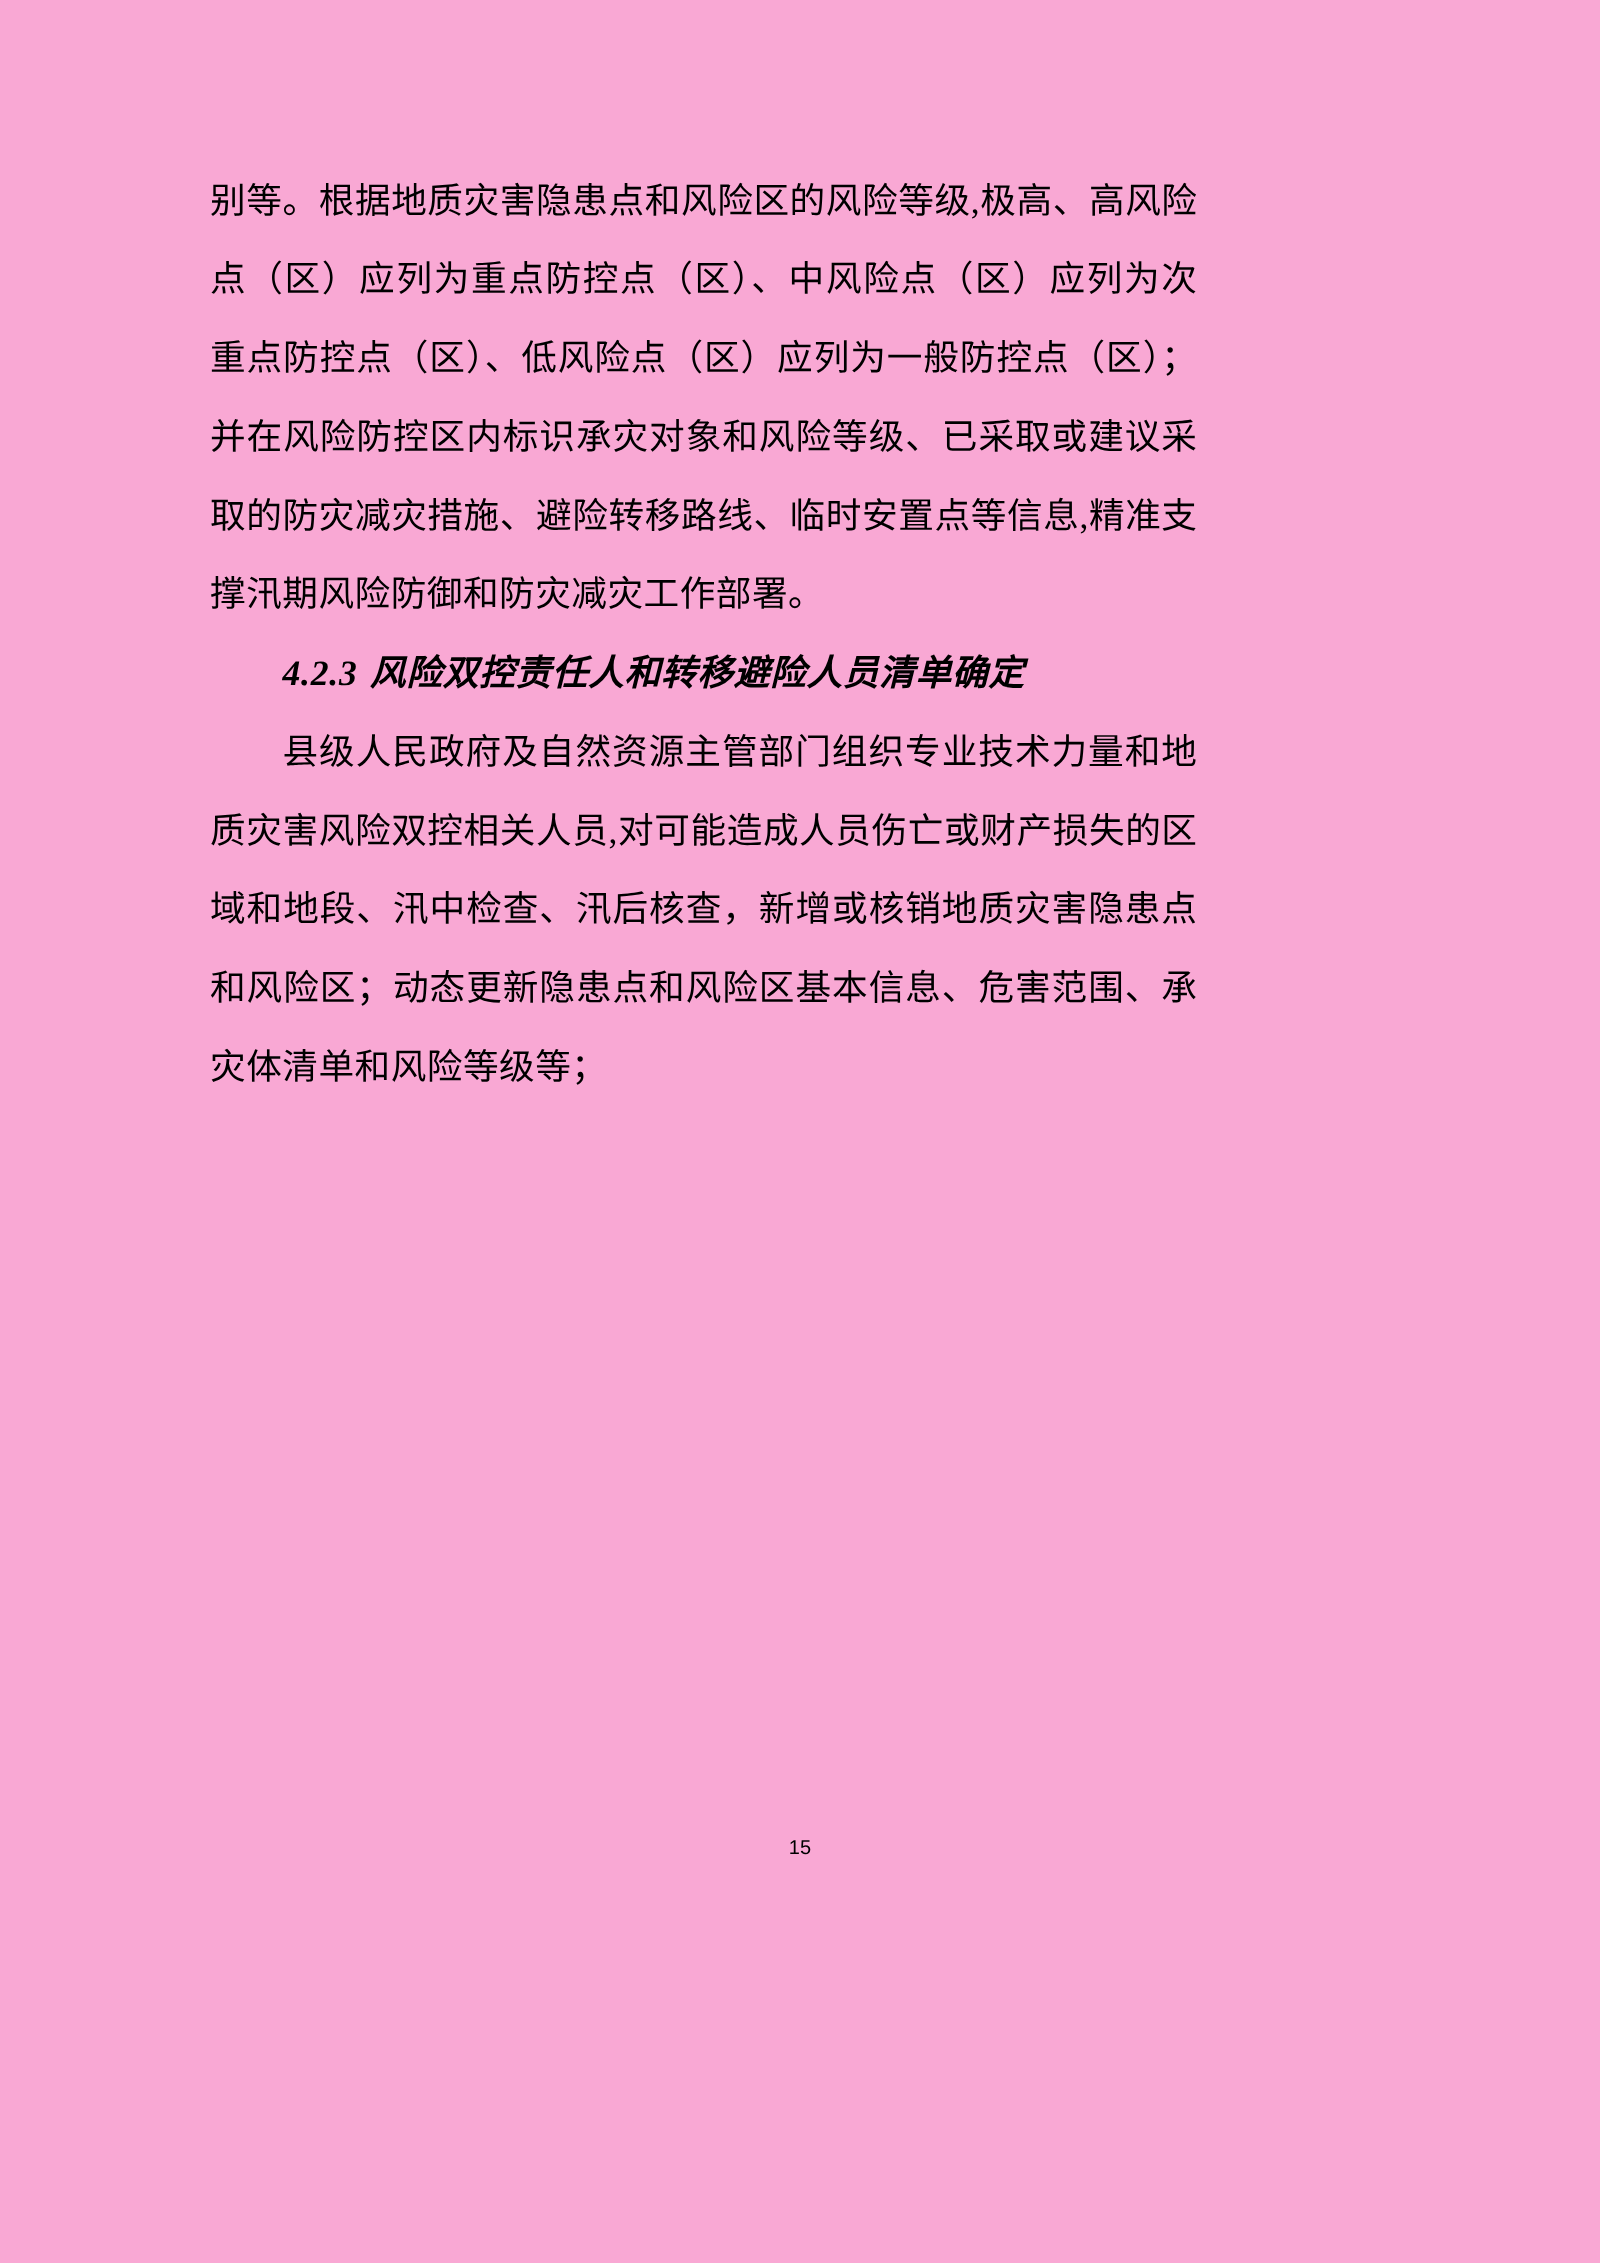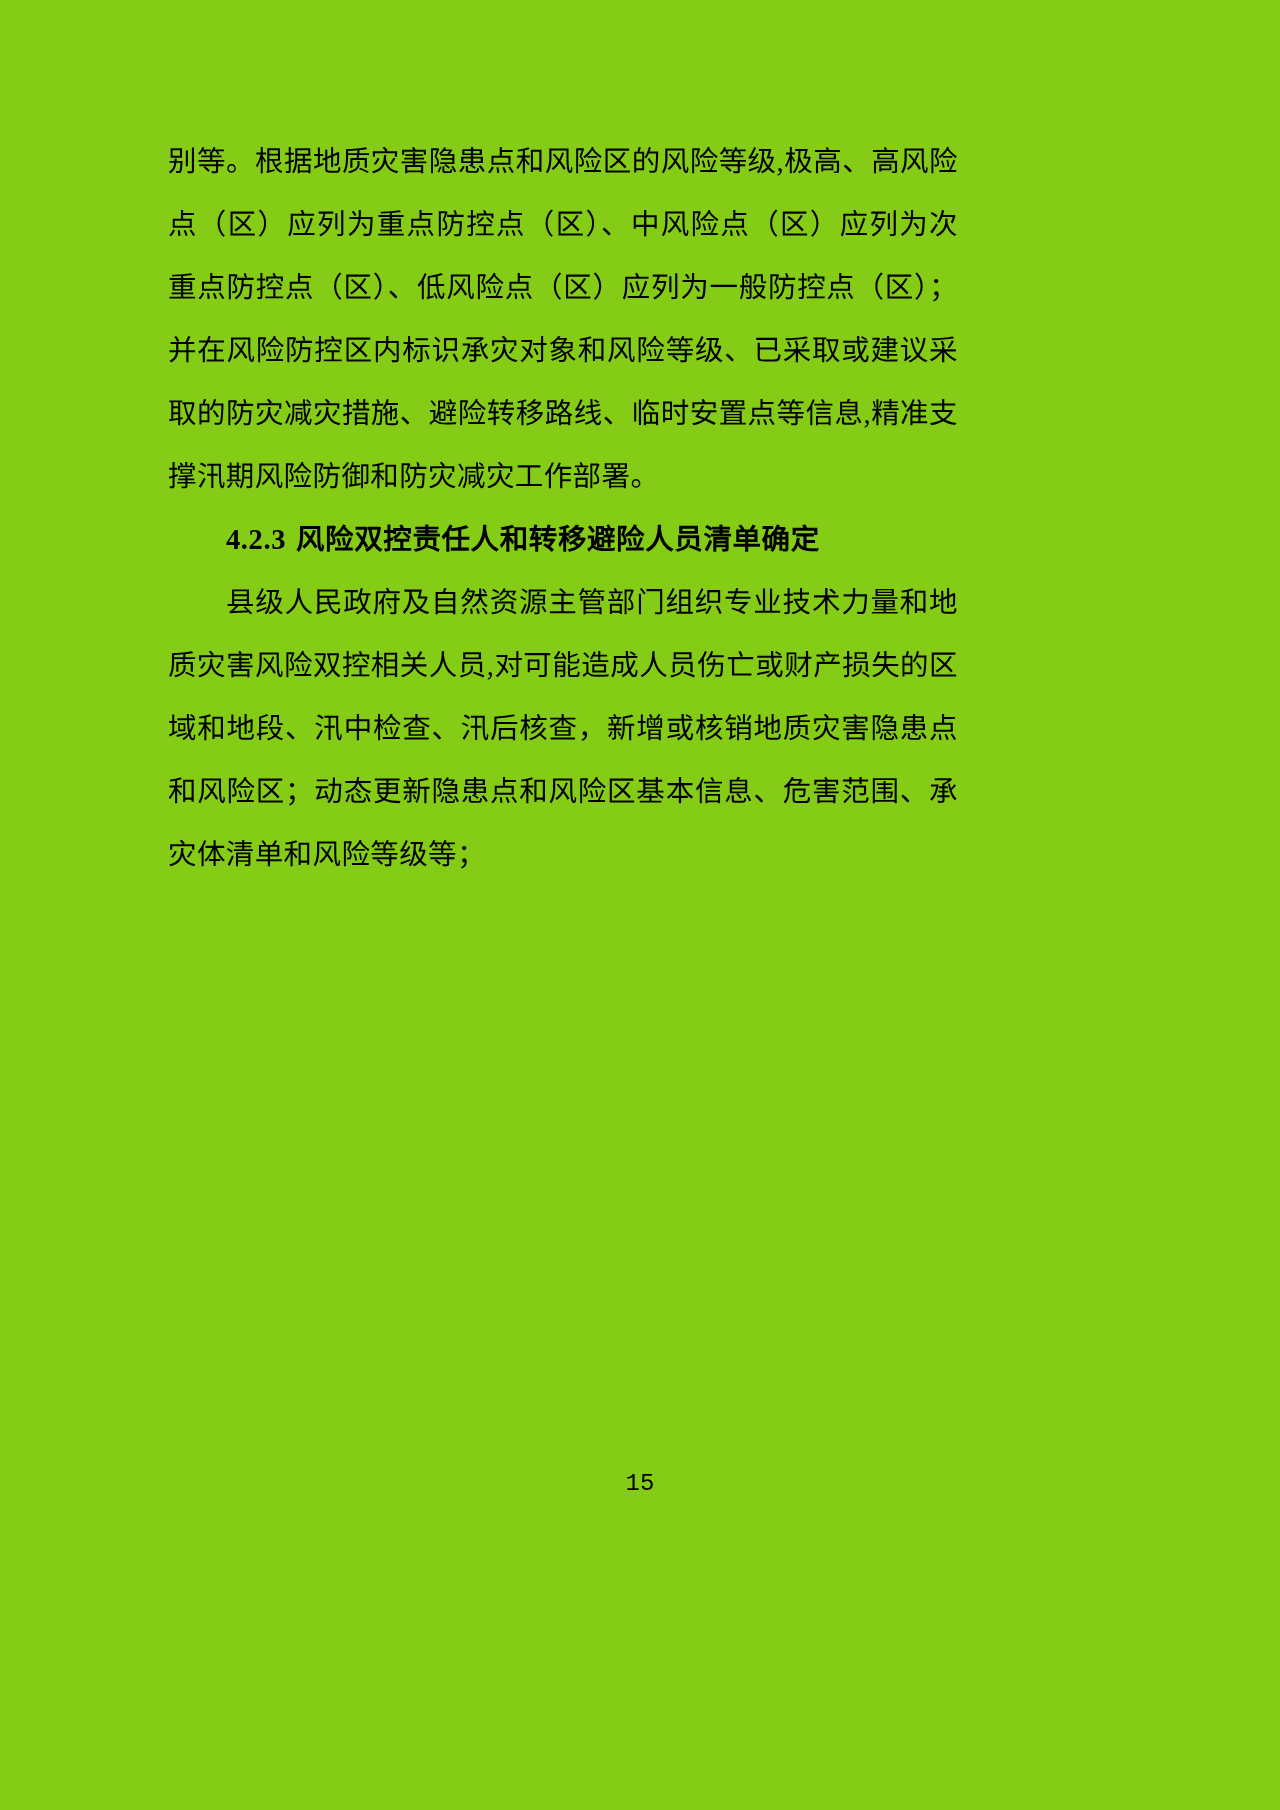--- a/index.html
+++ b/index.html
@@ -5,21 +5,21 @@
   html, body {
     margin: 0;
     padding: 0;
     background: #ffffff;
   }
   .page {
     position: relative;
     width: 1280px;
     height: 1810px;
     margin: 0 auto;
-    background: #84cc16;
+    background: #f9a8d4;
     box-sizing: border-box;
     overflow: hidden;
   }
   .content {
     position: absolute;
     left: 168px;
     top: 130px;
     width: 790px;
   }
   .para {
@@ -37,32 +37,33 @@
   }
   .heading {
     font-family: "Liberation Serif", "DejaVu Serif", serif;
     font-weight: bold;
     font-size: 28.5px;
     line-height: 63px;
     color: #000000;
     margin: 0;
     text-indent: 58px;
     letter-spacing: 0.6px;
+    font-style: italic;
   }
   .heading .num {
     margin-right: 10px;
   }
   .page-number {
     position: absolute;
     left: 0;
     right: 0;
     top: 1470px;
     text-align: center;
-    font-family: Liberation Mono, monospace;
-    font-size: 24px;
+    font-family: Liberation Sans, sans-serif;
+    font-size: 16px;
     color: #000000;
   }
 </style>
 </head>
 <body>
 
 <div class="page">
   <div class="content">
 
     <p class="para">别等。根据地质灾害隐患点和风险区的风险等级,极高、高风险点（区）应列为重点防控点（区）、中风险点（区）应列为次重点防控点（区）、低风险点（区）应列为一般防控点（区）；并在风险防控区内标识承灾对象和风险等级、已采取或建议采取的防灾减灾措施、避险转移路线、临时安置点等信息,精准支撑汛期风险防御和防灾减灾工作部署。</p>

